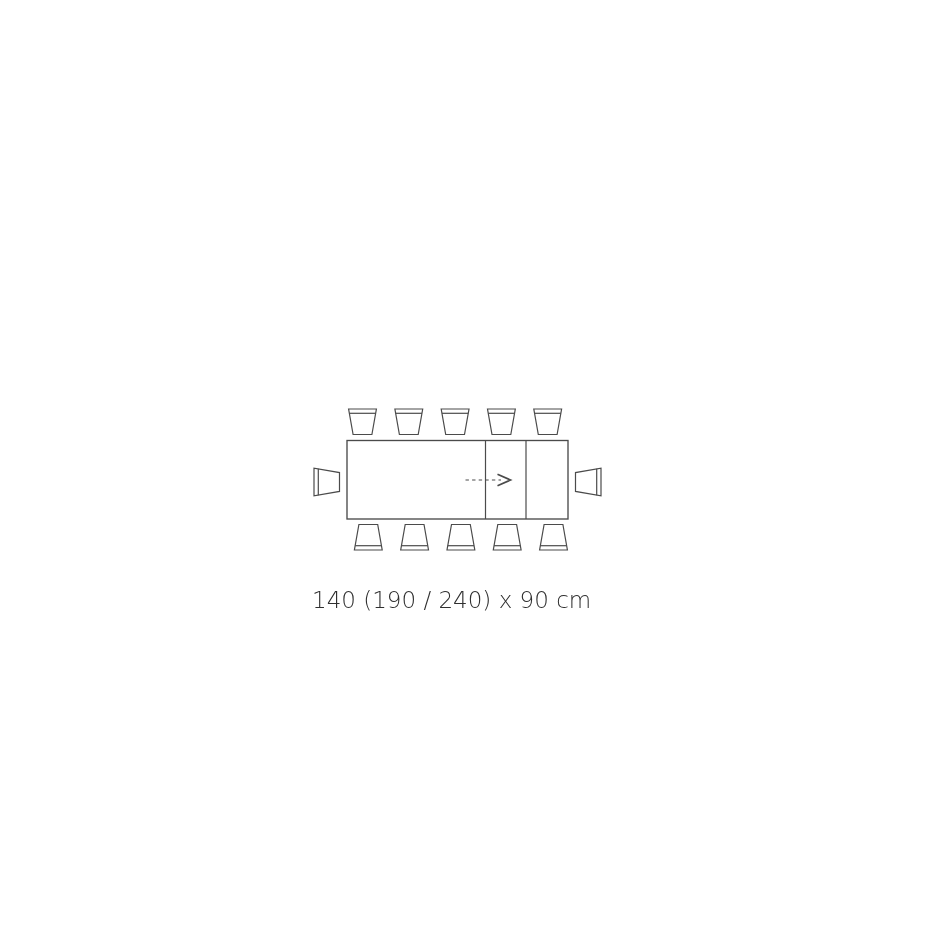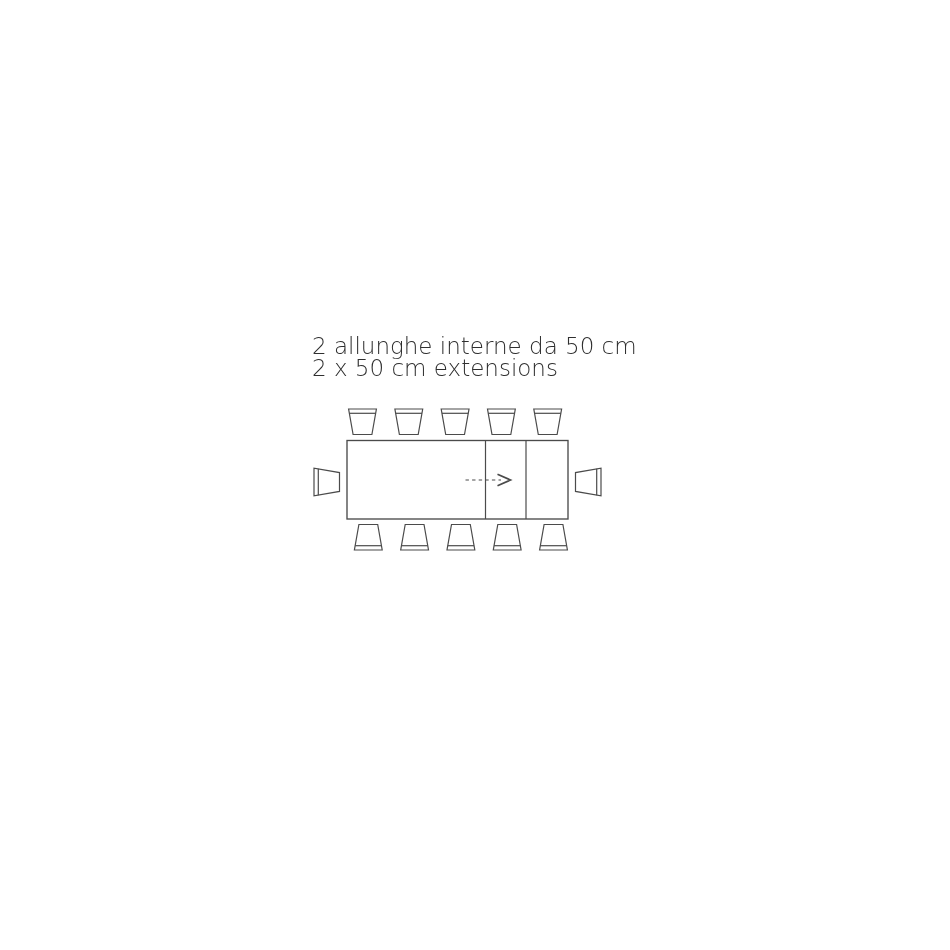--- a/index.html
+++ b/index.html
@@ -39,24 +39,20 @@
     top: 395px;
     width: 325px;
     height: 175px;
   }
 </style>
 </head>
 <body>
 
 <div class="canvas">
 
-  <div class="caption" id="topCaption">
-    <div>2 allunghe interne da 50 cm</div>
-    <div>2 x 50 cm extensions</div>
-  </div>
 
   <svg class="plan" viewBox="295 395 325 175" xmlns="http://www.w3.org/2000/svg">
     <defs>
       <g id="chairGlyph">
         <path d="M -13.9 0 L 13.9 0 L 9.4 25.5 L -9.4 25.5 Z"></path>
         <path d="M -13.15 4.3 L 13.15 4.3"></path>
       </g>
     </defs>
 
     <g fill="none" stroke="#4b4b4b" stroke-width="1.2">
@@ -78,14 +74,15 @@
       <use href="#chairGlyph" transform="translate(414.6,550) scale(1,-1)"></use>
       <use href="#chairGlyph" transform="translate(460.9,550) scale(1,-1)"></use>
       <use href="#chairGlyph" transform="translate(507.2,550) scale(1,-1)"></use>
       <use href="#chairGlyph" transform="translate(553.5,550) scale(1,-1)"></use>
 
       <use href="#chairGlyph" transform="translate(314,482) rotate(-90)"></use>
       <use href="#chairGlyph" transform="translate(601,482) rotate(90)"></use>
     </g>
   </svg>
 
+  <div class="caption" id="bottomCaption">140 (190 / 240) x 90 cm</div>
 
 </div>
 
 </body></html>

